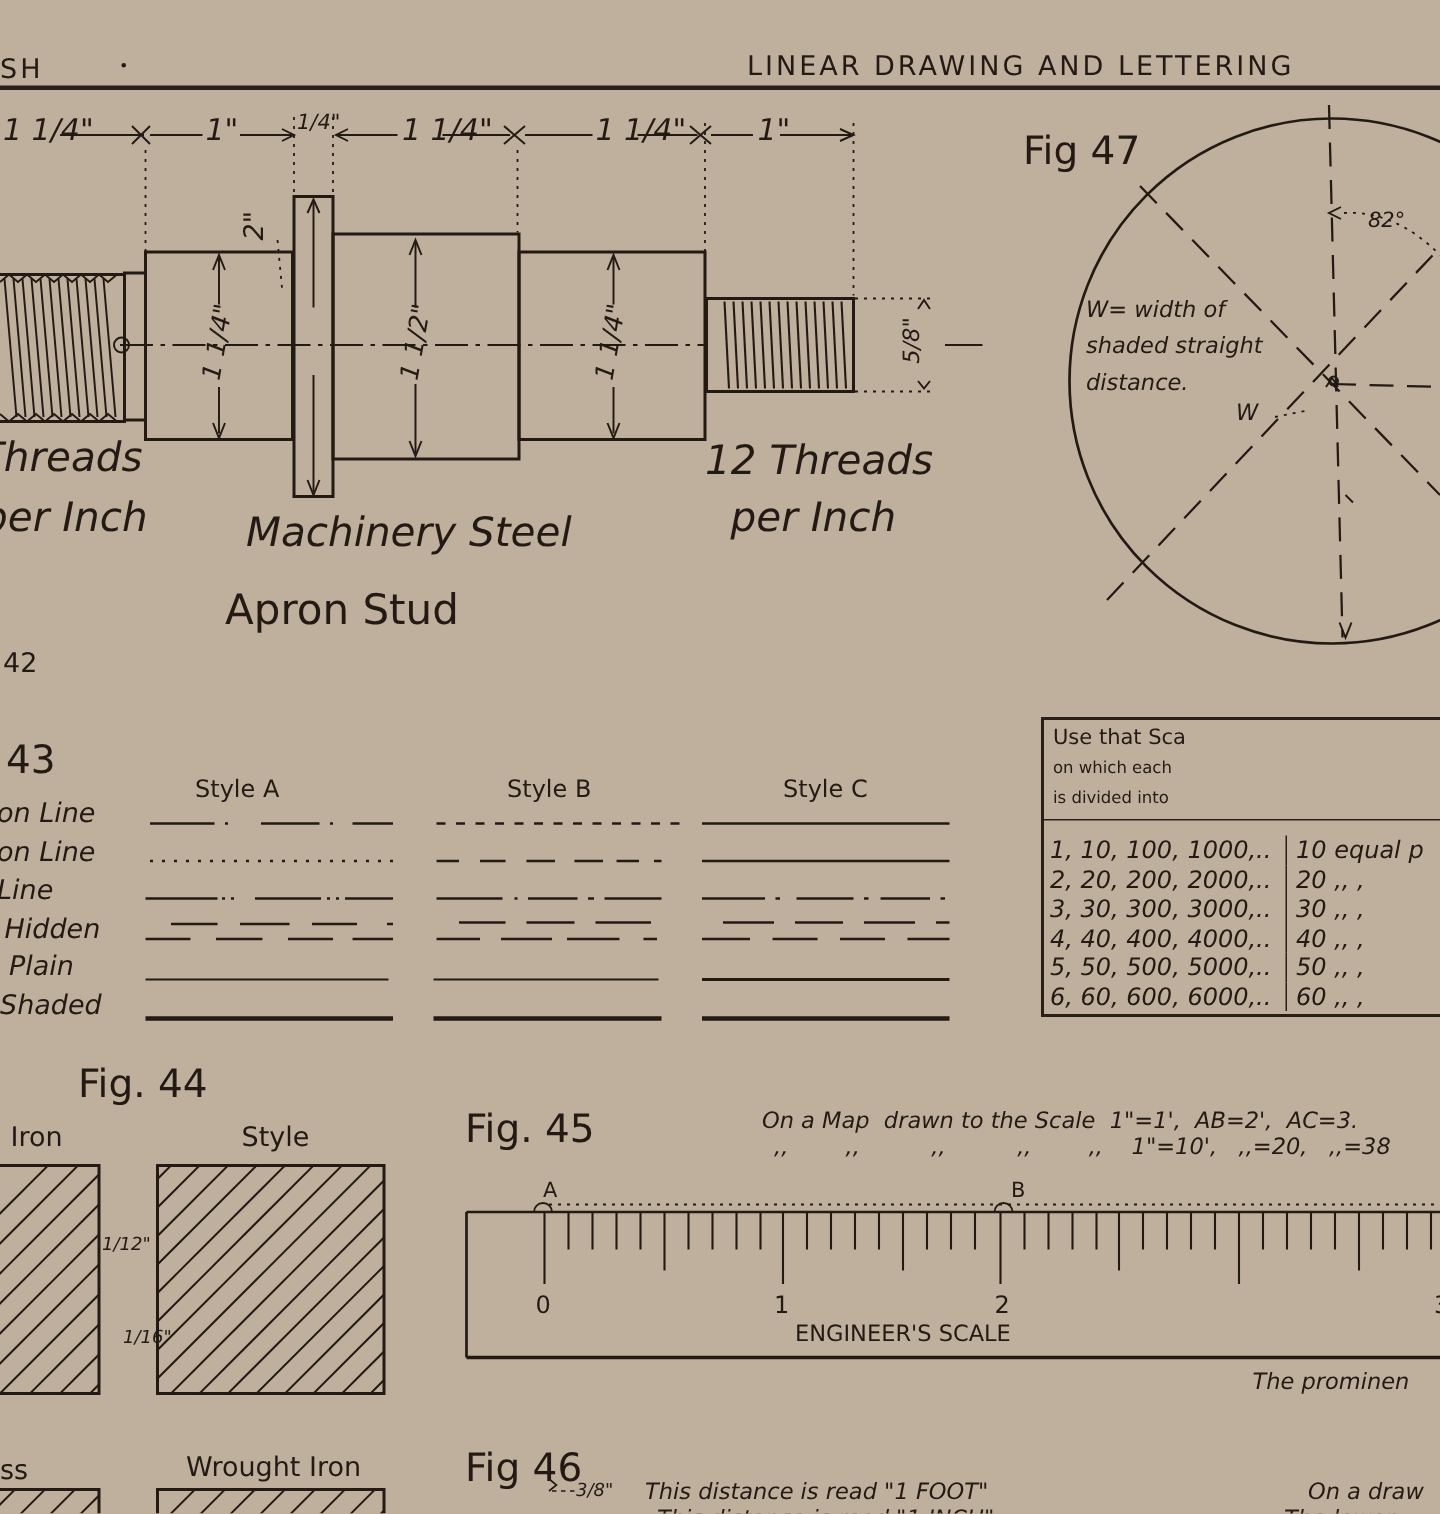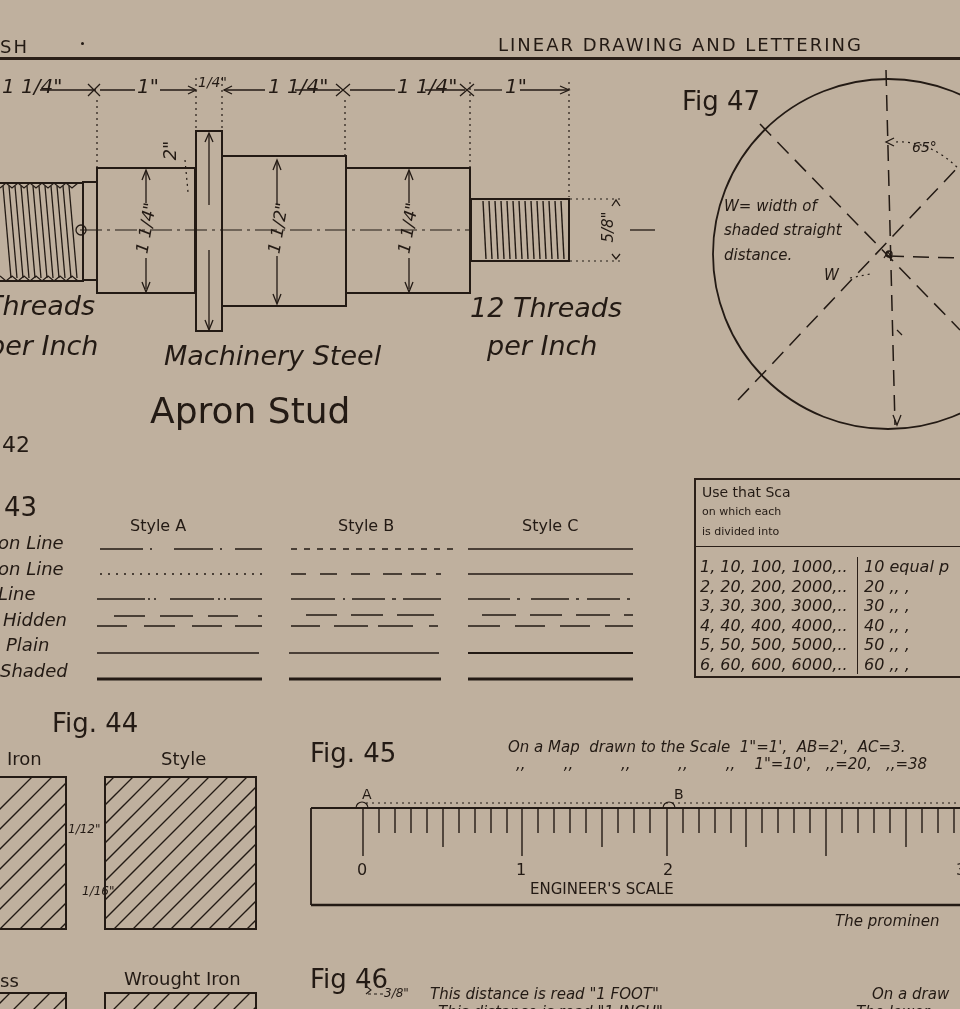--- a/index.html
+++ b/index.html
@@ -2,21 +2,21 @@
 <html><head>
 <meta charset="utf-8">
 <style>
   html, body { margin:0; padding:0; }
   body { width:960px; height:1009px; background:#bfb09e; position:relative; overflow:hidden;
          font-family:"DejaVu Sans", sans-serif; color:#231a14; }
   .abs { position:absolute; }
   .hdr { font-size:18px; letter-spacing:2px; }
   .hrule { position:absolute; left:0; top:57px; width:960px; height:3px; background:#2a1f18; }
   .fig { font-size:26px; font-family:"DejaVu Sans", sans-serif; }
-  .big-title { font-size:36px; }
+  .big-title { font-size:28px; }
   .lbl { font-size:27px; font-style:italic; }
   .tbl { position:absolute; left:694px; top:478px; width:270px; border:2px solid #2a1f18; border-right:none; }
   .tbl .row { display:flex; }
   .tbl .c1 { width:162px; border-right:1.5px solid #2a1f18; padding:0 4px; box-sizing:border-box; }
   .tbl .c2 { flex:1; padding:0 6px; box-sizing:border-box; white-space:nowrap; overflow:hidden; }
   .tbl .head { border-bottom:1.5px solid #2a1f18; }
   .tbl .head .c1, .tbl .head .c2 { font-size:14px; line-height:20px; padding-top:2px; padding-bottom:4px; }
   .tbl .head .c2 .sm { font-size:11px; }
   .tbl .body .c1, .tbl .body .c2 { font-size:16px; font-style:italic; line-height:19.5px; }
   .tbl .body { padding-top:10px; padding-bottom:2px; }
@@ -330,24 +330,24 @@
 <div class="abs lbl" style="left:252px;top:218px;font-size:17px;transform:rotate(-80deg);">1 1/2"</div>
 <div class="abs lbl" style="left:382px;top:218px;font-size:17px;transform:rotate(-80deg);">1 1/4"</div>
 <div class="abs lbl" style="left:592px;top:218px;font-size:15px;transform:rotate(-90deg);">5/8"</div>
 
 <div class="abs lbl" style="left:-14px;top:290px;">Threads</div>
 <div class="abs lbl" style="left:-12px;top:330px;">per Inch</div>
 <div class="abs lbl" style="left:164px;top:340px;">Machinery Steel</div>
 <div class="abs lbl" style="left:470px;top:292px;">12 Threads</div>
 <div class="abs lbl" style="left:487px;top:330px;">per Inch</div>
 <div class="abs big-title" style="left:150px;top:390px;">Apron Stud</div>
-<div class="abs fig" style="left:2px;top:432px;font-size:22px;">42</div>
+<div class="abs fig" style="left:2px;top:432px;font-size:18px;">42</div>
 
 <div class="abs fig" style="left:682px;top:86px;">Fig 47</div>
-<div class="abs small-it" style="left:912px;top:139px;font-size:14px;">65°</div>
+<div class="abs small-it" style="left:912px;top:139px;font-size:14px;">82°</div>
 <div class="abs small-it" style="left:724px;top:197px;">W= width of</div>
 <div class="abs small-it" style="left:724px;top:221px;">shaded straight</div>
 <div class="abs small-it" style="left:724px;top:246px;">distance.</div>
 <div class="abs small-it" style="left:824px;top:266px;">W</div>
 
 <div class="tbl">
   <div class="row head">
     <div class="c2">
       <div>Use that Sca</div>
       <div class="sm">on which each</div>

